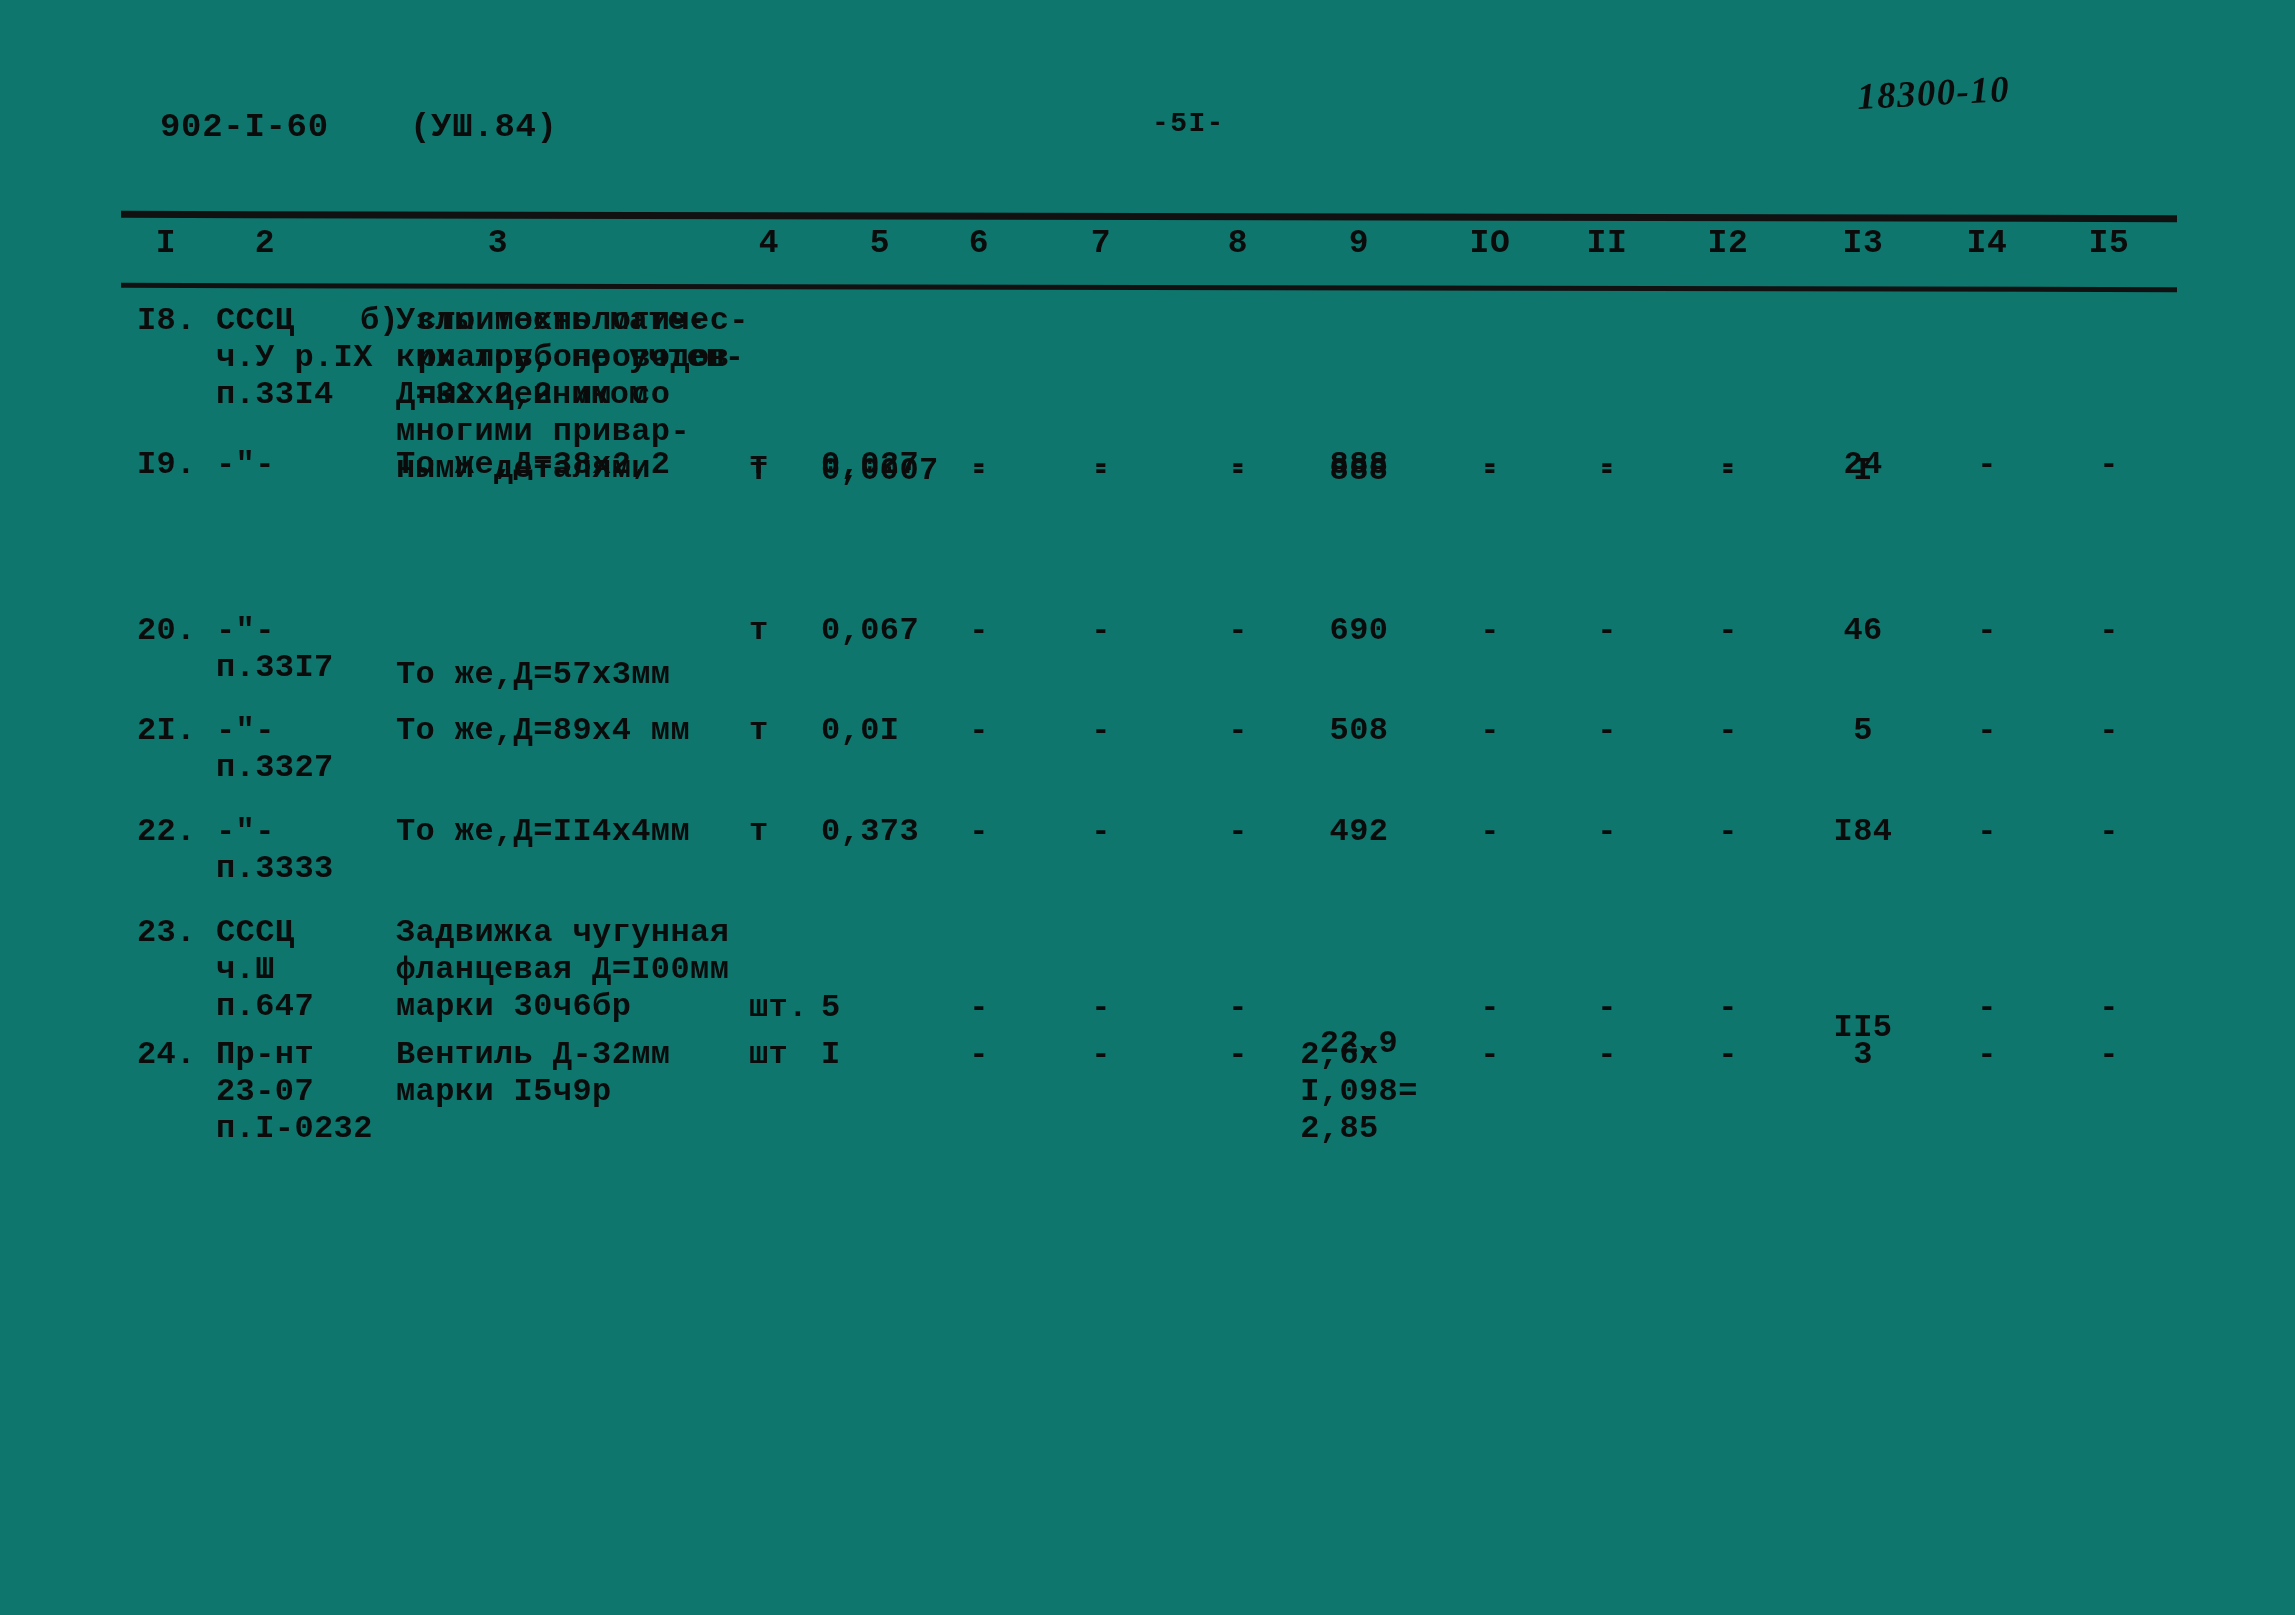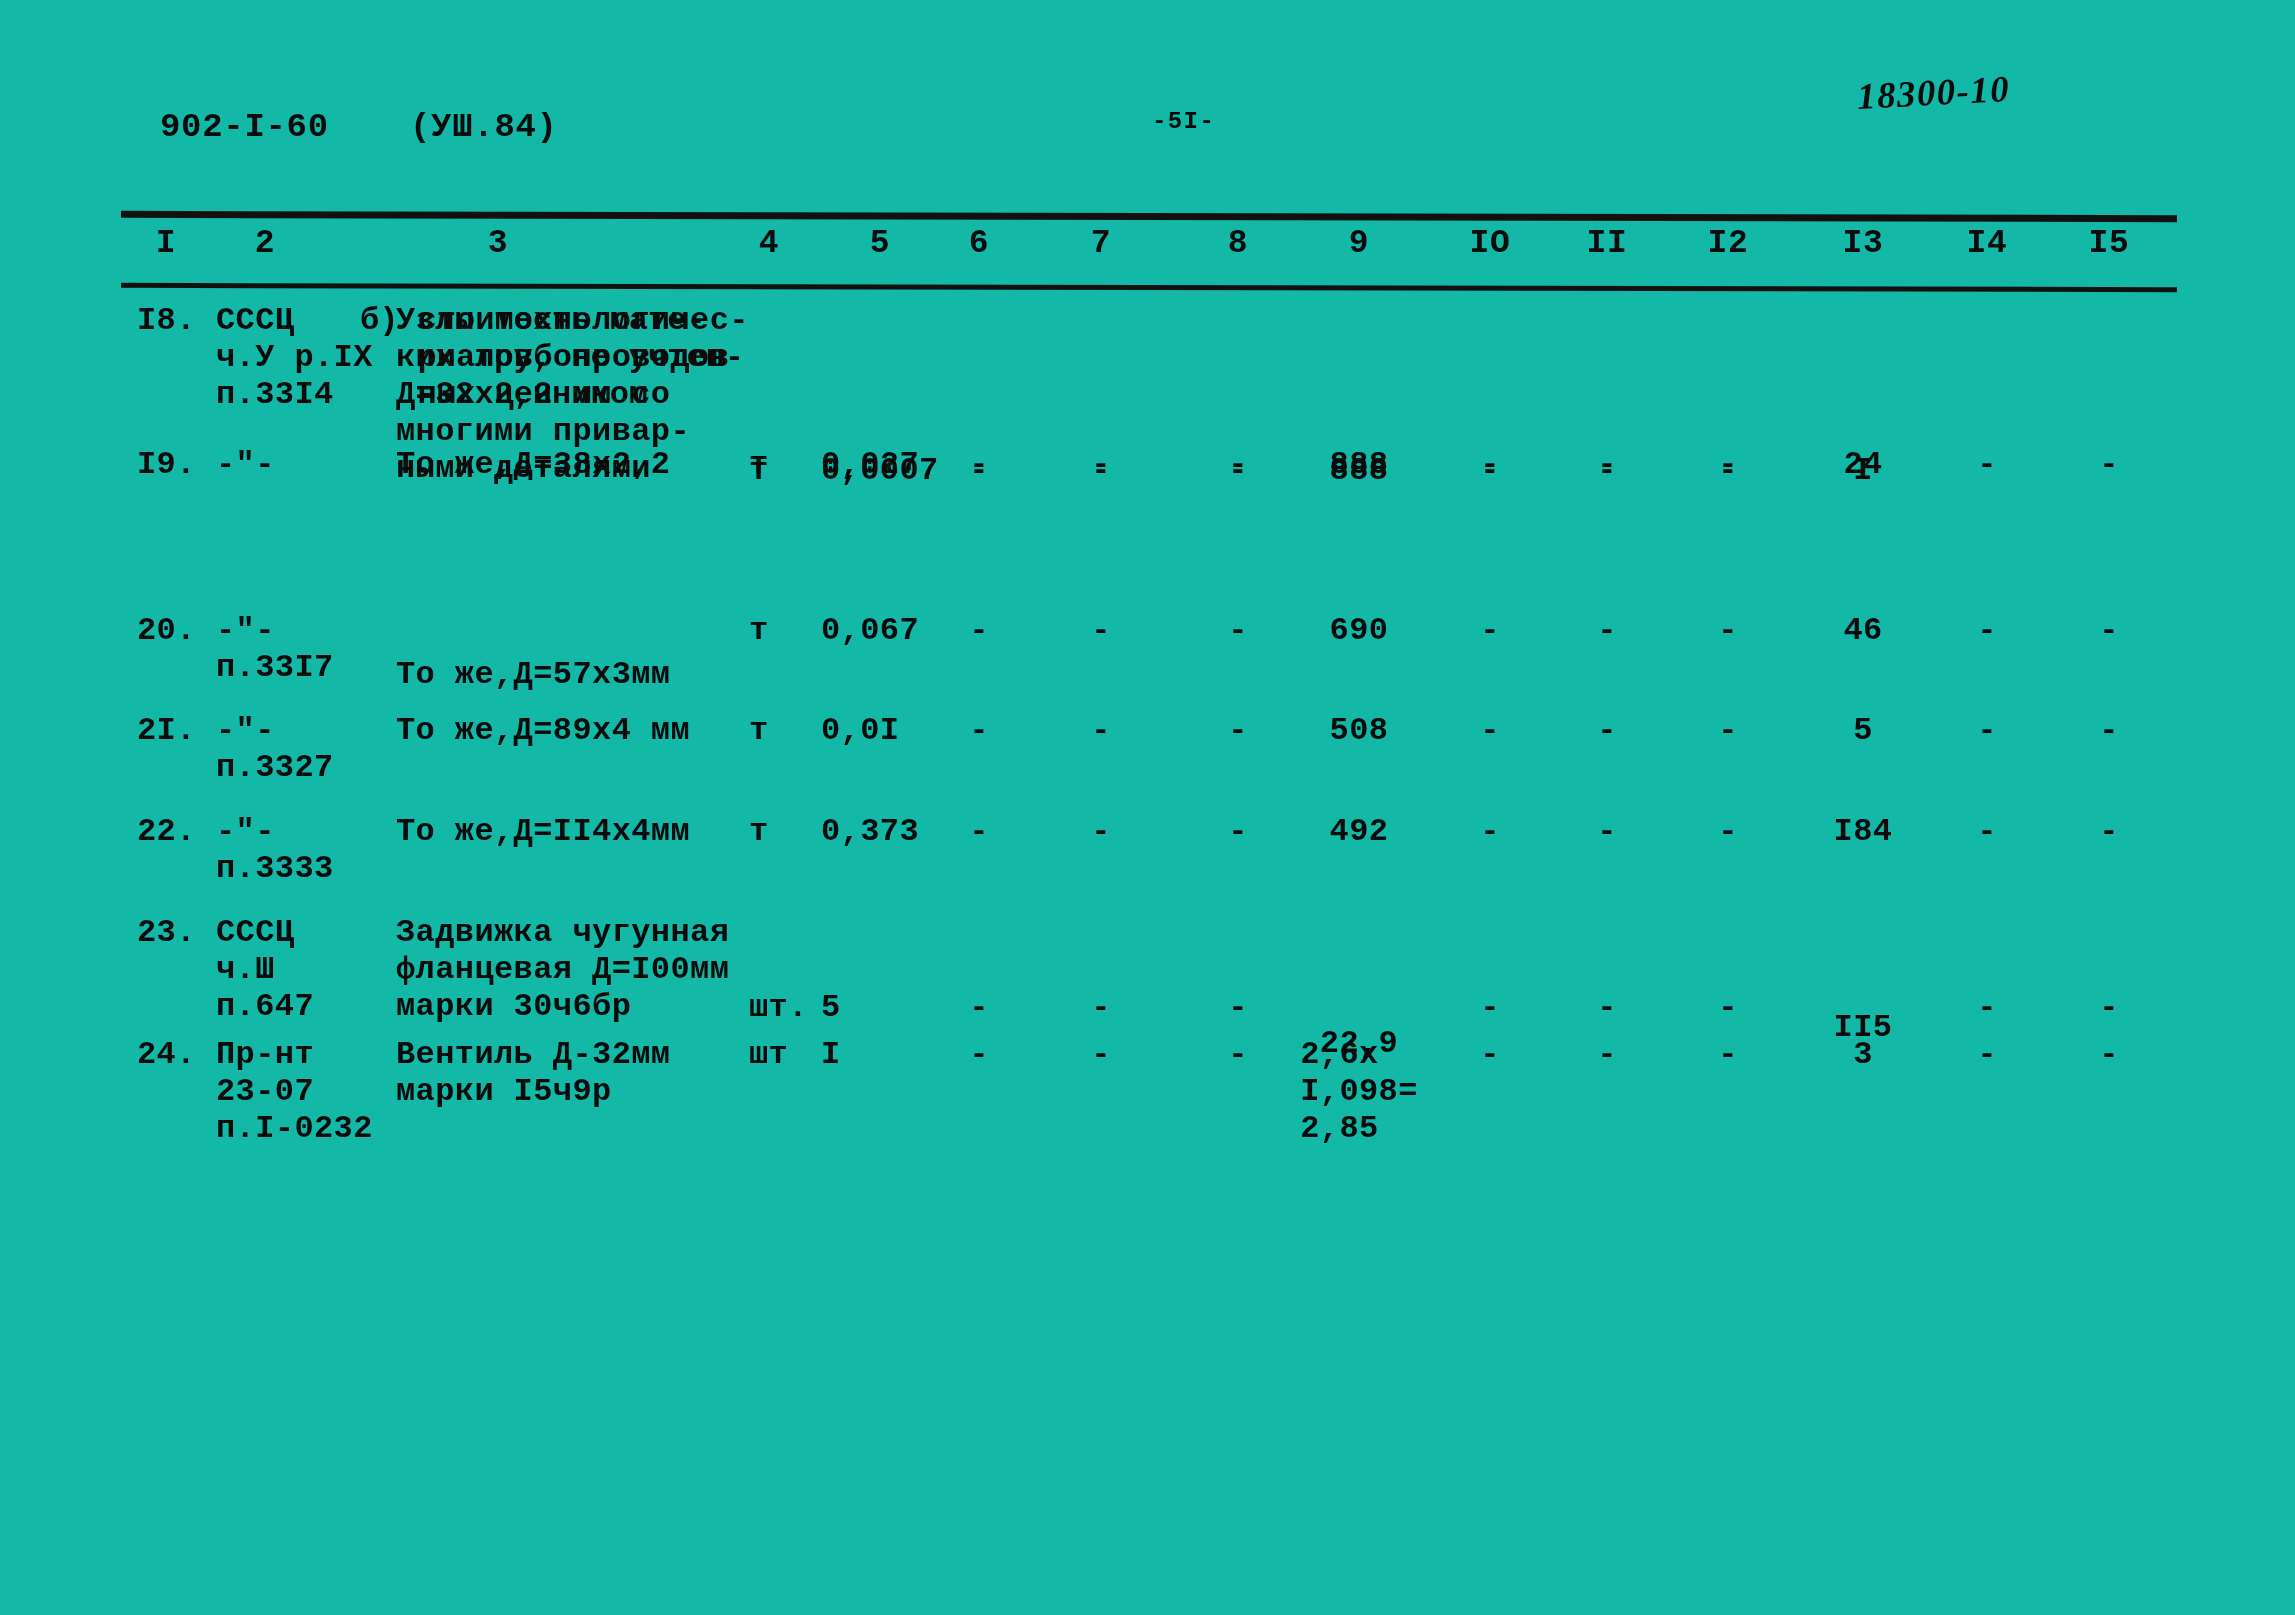--- a/index.html
+++ b/index.html
@@ -11,21 +11,21 @@
     width: 2295px;
     height: 1615px;
     font-family: "Liberation Mono", "DejaVu Sans Mono", monospace;
     color: #0b0b0b;
     position: relative;
     overflow: hidden;
   }
   .page {
     position: absolute;
     inset: 0;
-    background: #14b8a6;
+    background: #0f766e;
   }
 
   
   .hdr {
     position: absolute;
     top: 108px;
     left: 0;
     width: 100%;
     height: 58px;
   }
@@ -42,21 +42,21 @@
     left: 410px;
     top: 0;
     font-size: 34px;
     font-weight: 700;
     letter-spacing: 0.7px;
   }
   .page-num {
     position: absolute;
     left: 1152px;
     top: 0;
-    font-size: 24px;
+    font-size: 28px;
     font-weight: 700;
     letter-spacing: 1.4px;
   }
   .stamp {
     position: absolute;
     left: 1857px;
     top: -37px;
     font-family: "Liberation Serif", serif;
     font-size: 37px;
     font-style: italic;

